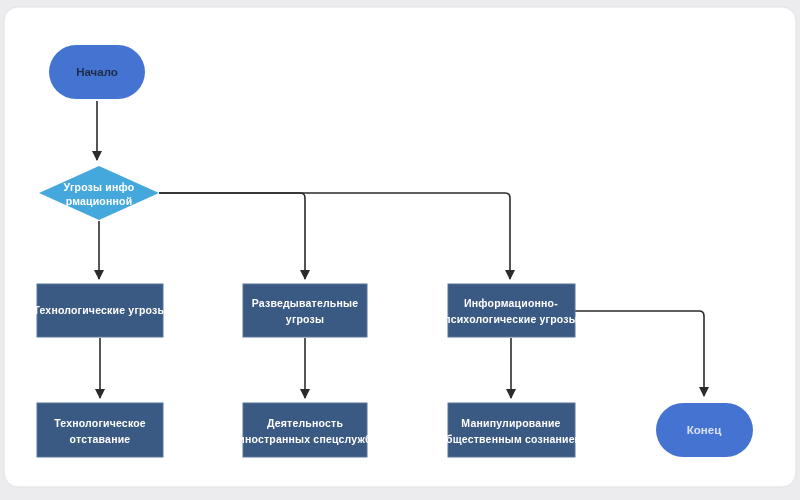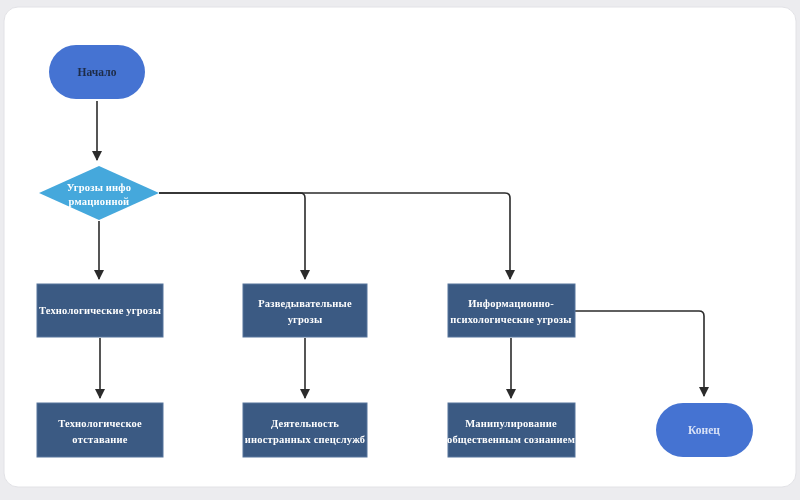--- a/index.html
+++ b/index.html
@@ -8,21 +8,20 @@
     width: 800px;
     height: 500px;
     background: #ececef;
     font-family: "Liberation Sans", sans-serif;
     overflow: hidden;
   }
   #stage {
     position: relative;
     width: 640px;
     height: 500px;
-    font-family: Liberation Serif, serif;
   }
   svg { display: block; }
   .edge {
     fill: none;
     stroke: #2b2b2b;
     stroke-width: 1.6;
   }
   .node-label {
     fill: #ffffff;
     font-size: 10.5px;

